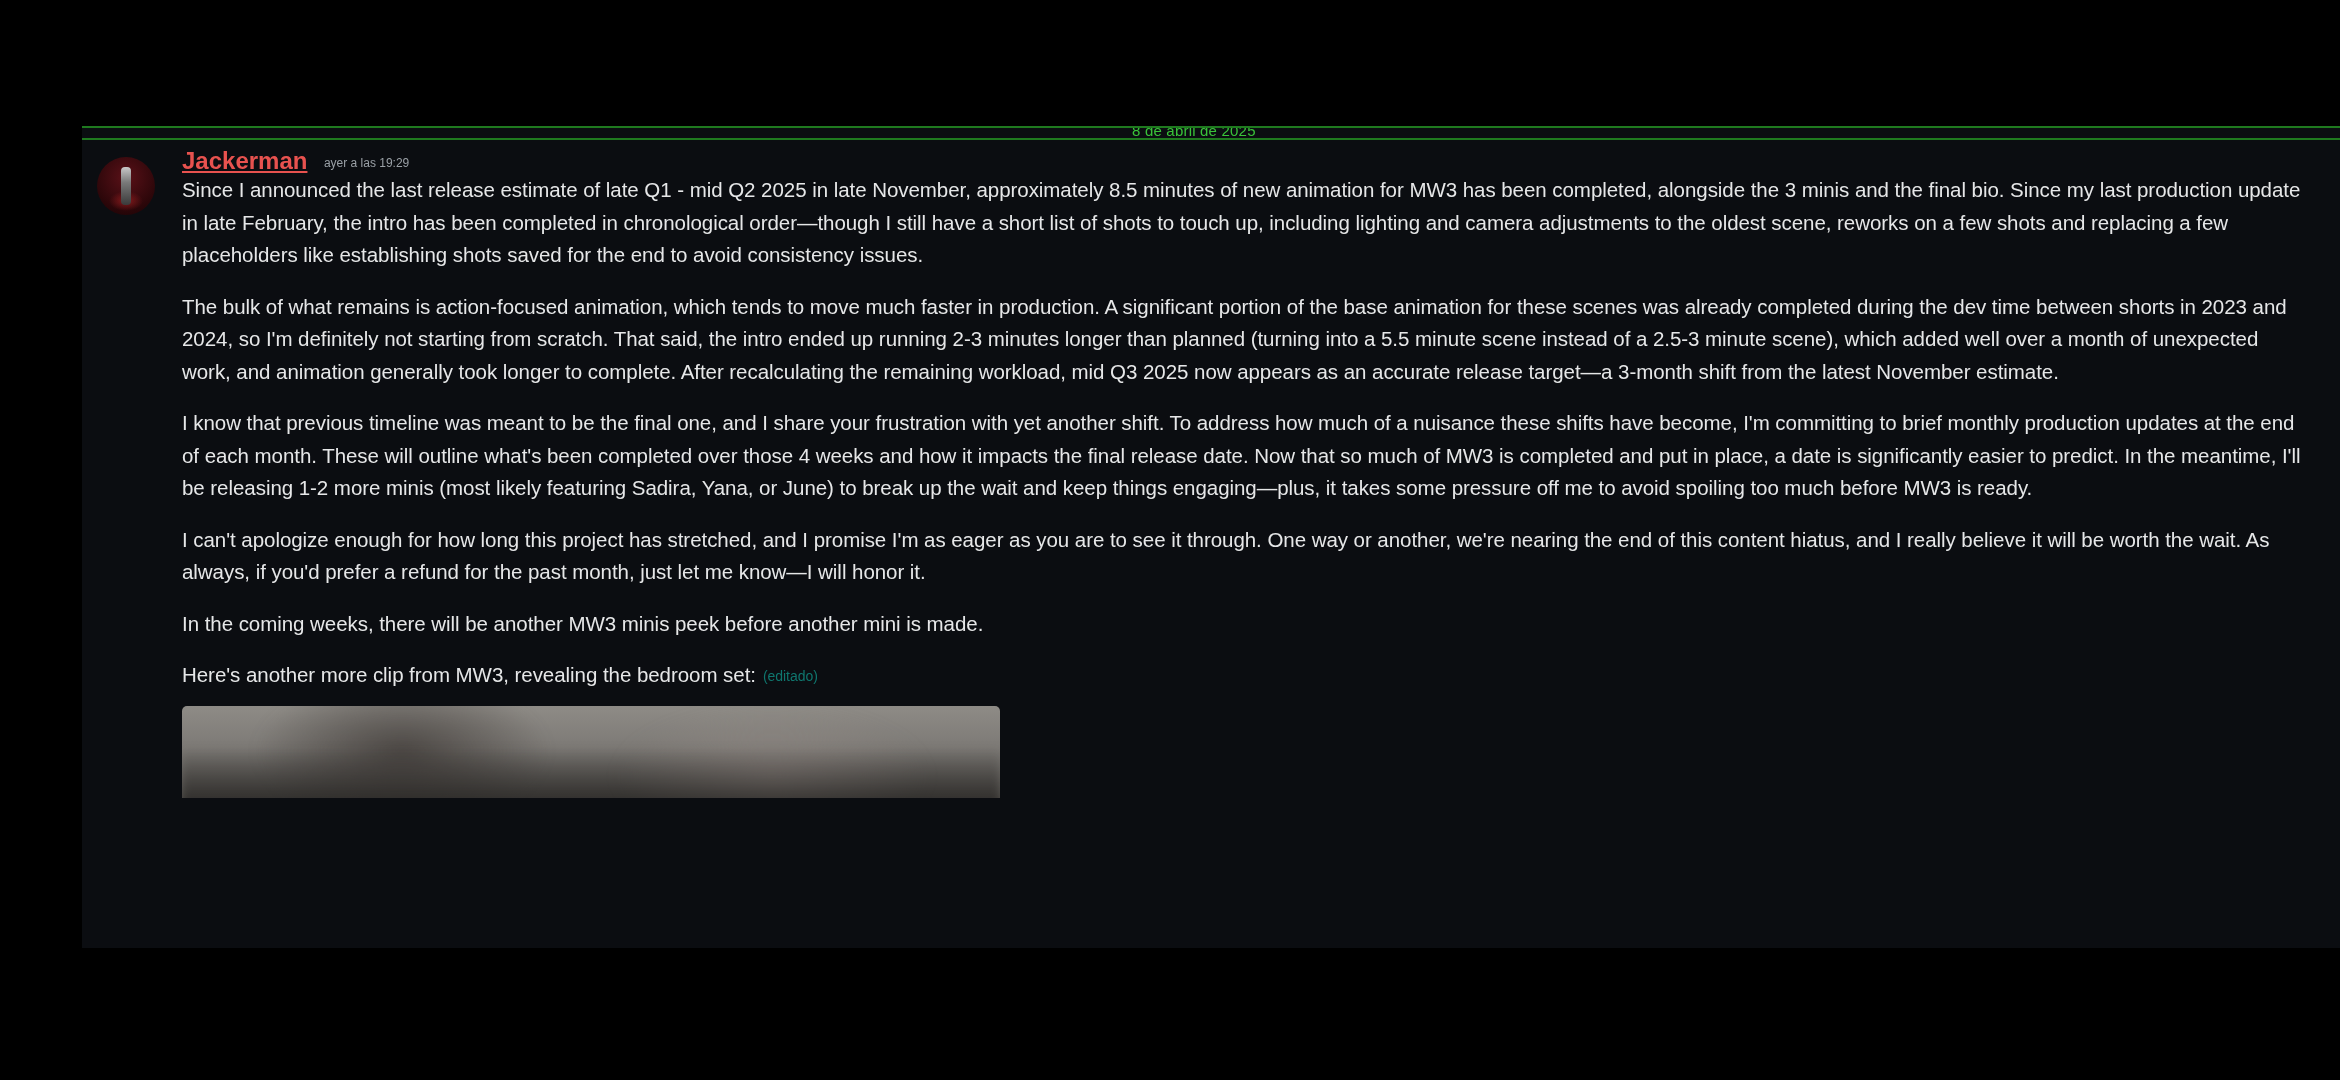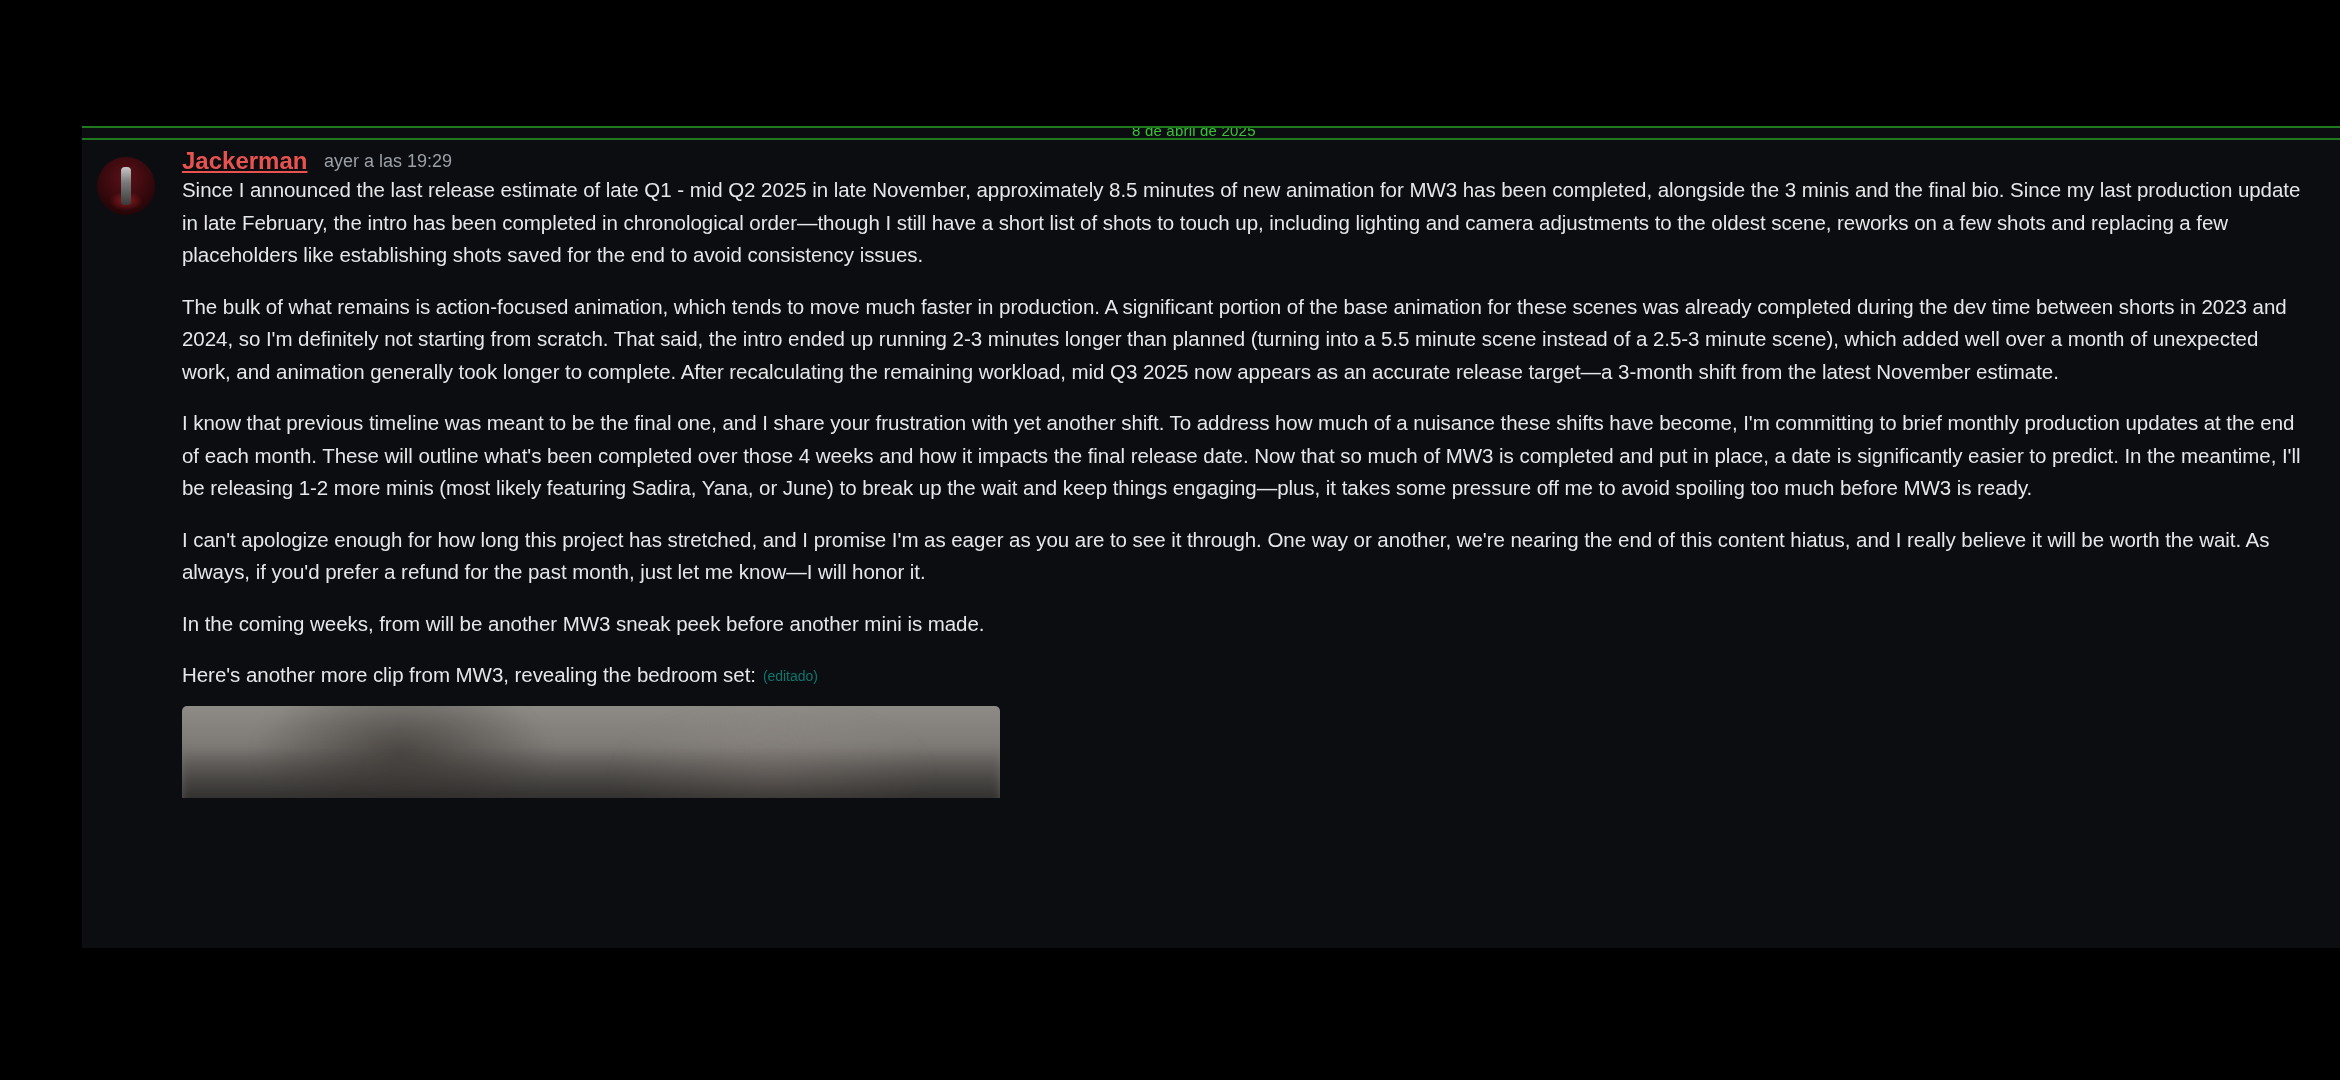--- a/index.html
+++ b/index.html
@@ -112,21 +112,21 @@
     font-size: 24px;
     font-weight: bold;
     text-decoration: underline;
     text-decoration-color: #e8524f;
     text-underline-offset: 2px;
     cursor: pointer;
   }
 
   #timestamp {
     color: #9aa0a6;
-    font-size: 18px;
+    font-size: 12px;
     margin-left: 12px;
     vertical-align: 2px;
   }
 
   .para {
     color: #e6e7e8;
     font-size: 20.5px;
     line-height: 32.5px;
     margin: 0 13px 19px 0;
     max-width: 2122px;
@@ -215,21 +215,21 @@
 
         <div id="msg-header">
           <span id="author">Jackerman</span>
           <span id="timestamp">ayer a las 19:29</span>
         </div>
 
         <p class="para">Since I announced the last release estimate of late Q1 - mid Q2 2025 in late November, approximately 8.5 minutes of new animation for MW3 has been completed, alongside the 3 minis and the final bio. Since my last production update in late February, the intro has been completed in chronological order—though I still have a short list of shots to touch up, including lighting and camera adjustments to the oldest scene, reworks on a few shots and replacing a few placeholders like establishing shots saved for the end to avoid consistency issues.</p>
         <p class="para">The bulk of what remains is action-focused animation, which tends to move much faster in production. A significant portion of the base animation for these scenes was already completed during the dev time between shorts in 2023 and 2024, so I'm definitely not starting from scratch. That said, the intro ended up running 2-3 minutes longer than planned (turning into a 5.5 minute scene instead of a 2.5-3 minute scene), which added well over a month of unexpected work, and animation generally took longer to complete. After recalculating the remaining workload, mid Q3 2025 now appears as an accurate release target—a 3-month shift from the latest November estimate.</p>
         <p class="para">I know that previous timeline was meant to be the final one, and I share your frustration with yet another shift. To address how much of a nuisance these shifts have become, I'm committing to brief monthly production updates at the end of each month. These will outline what's been completed over those 4 weeks and how it impacts the final release date. Now that so much of MW3 is completed and put in place, a date is significantly easier to predict. In the meantime, I'll be releasing 1-2 more minis (most likely featuring Sadira, Yana, or June) to break up the wait and keep things engaging—plus, it takes some pressure off me to avoid spoiling too much before MW3 is ready.</p>
         <p class="para">I can't apologize enough for how long this project has stretched, and I promise I'm as eager as you are to see it through. One way or another, we're nearing the end of this content hiatus, and I really believe it will be worth the wait. As always, if you'd prefer a refund for the past month, just let me know—I will honor it.</p>
-        <p class="para">In the coming weeks, from will be another MW3 sneak peek before another mini is made.</p>
+        <p class="para">In the coming weeks, there will be another MW3 minis peek before another mini is made.</p>
 
         <p class="para">
           <span>Here's another more clip from MW3, revealing the bedroom set:</span><span id="edited-tag">(editado)</span>
         </p>
 
         <div id="attachment">
           <div class="blurA"></div>
           <div class="blurB"></div>
           <div class="blurC"></div>
         </div>

